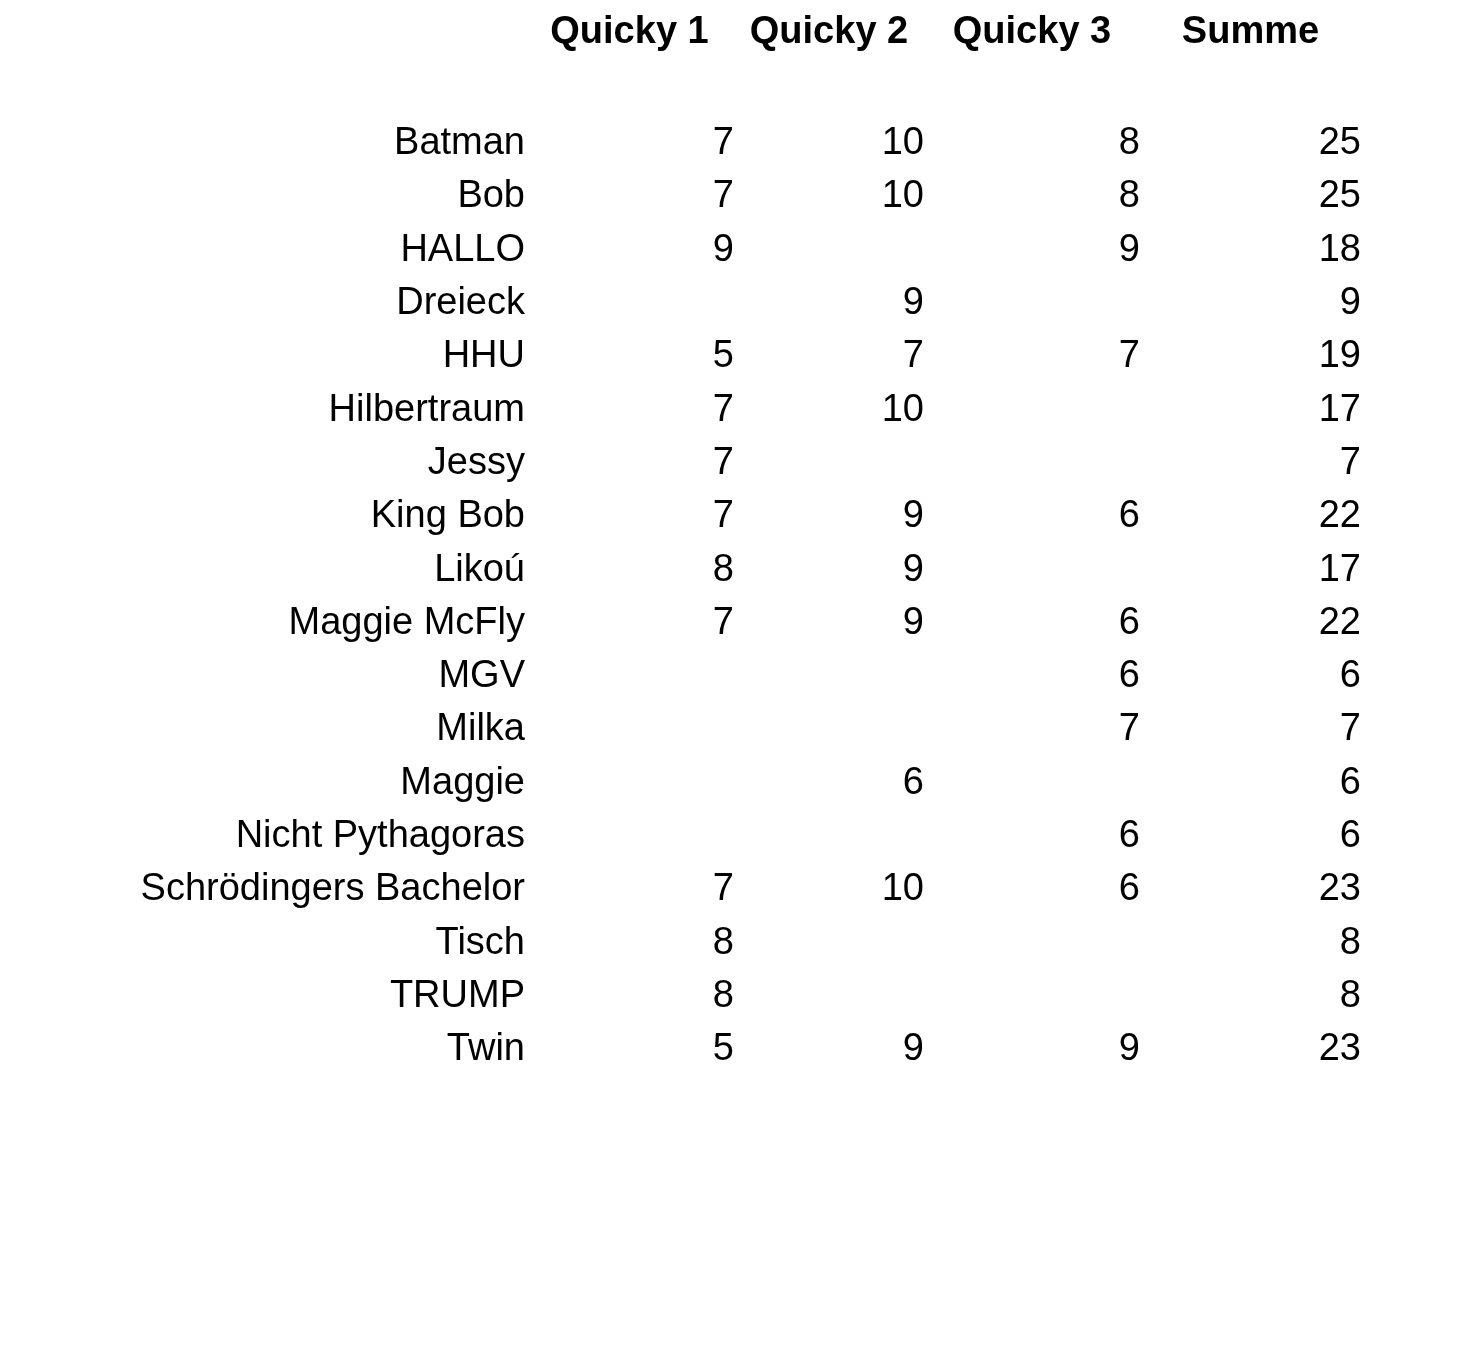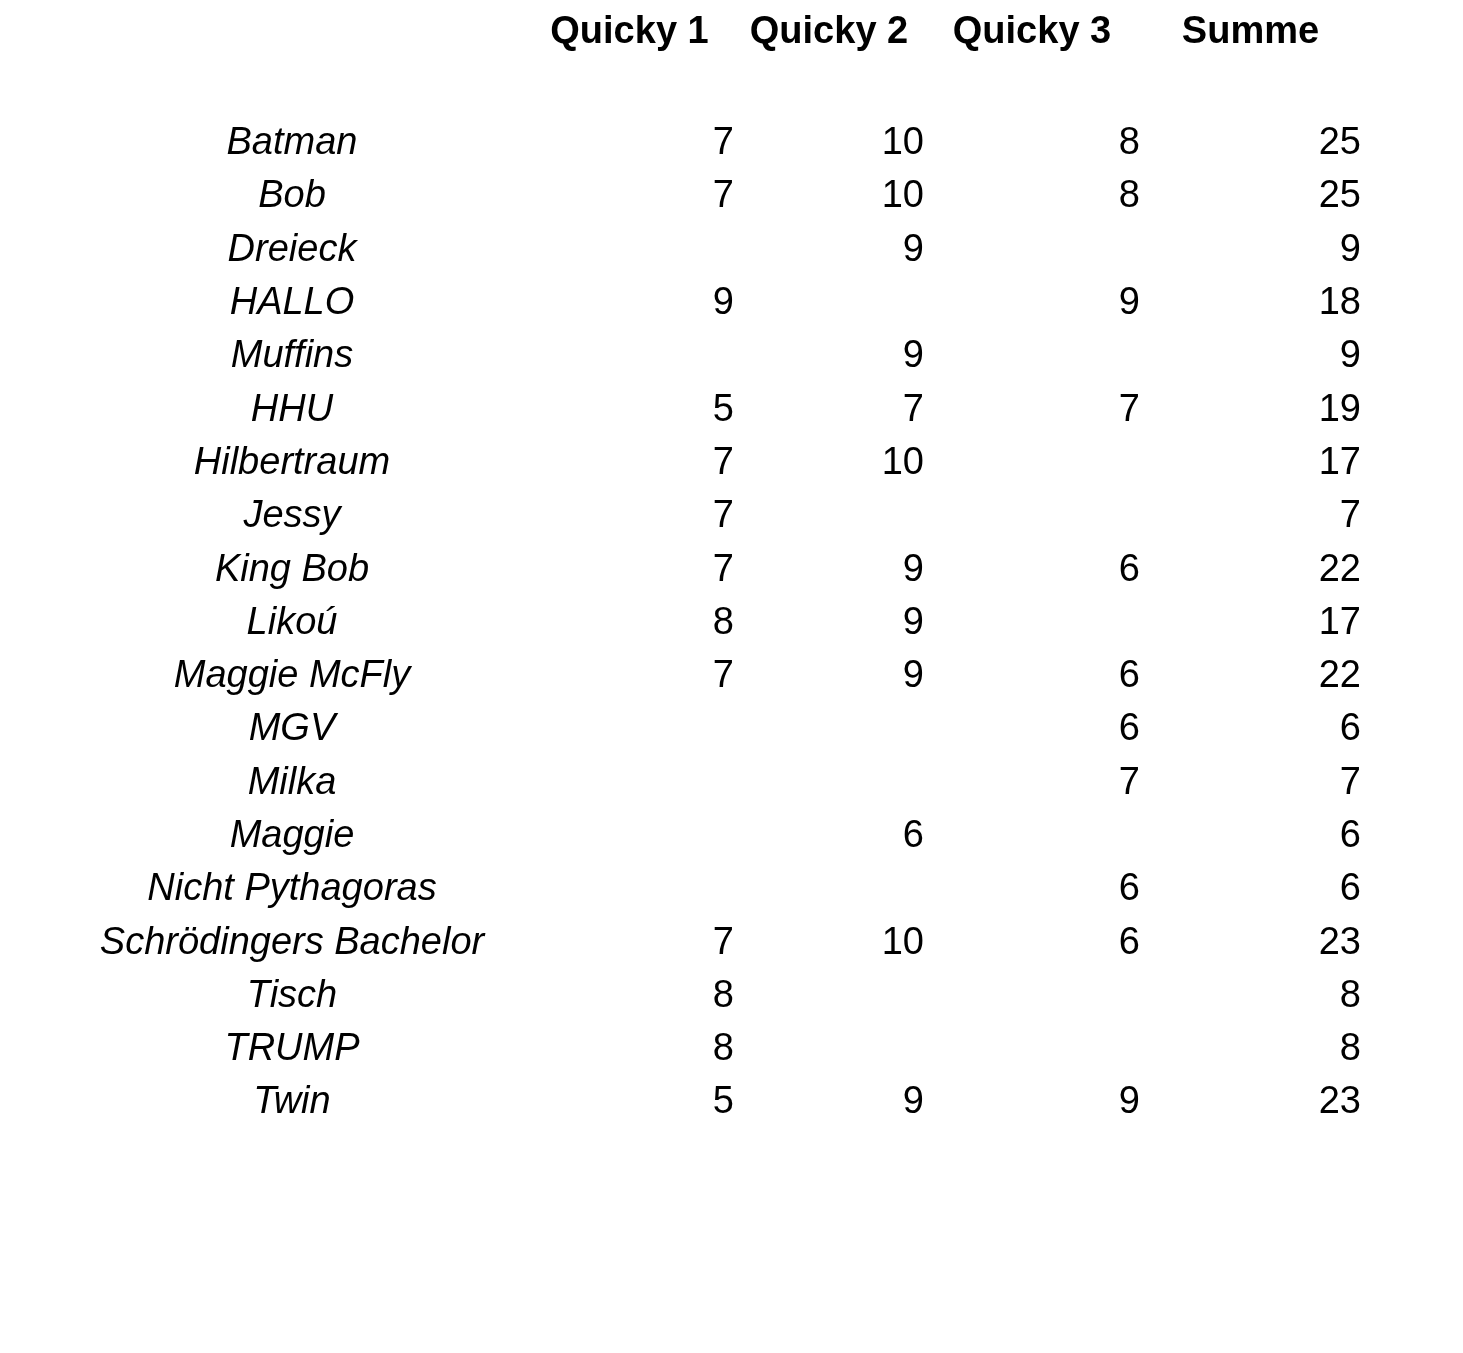--- a/index.html
+++ b/index.html
@@ -47,22 +47,21 @@
     padding: 0;
   }
   tbody td {
     height: 53.3px;
     padding: 0;
     vertical-align: middle;
     white-space: nowrap;
     overflow: hidden;
   }
   td.name {
-    text-align: center;
-    font-style: italic;
+    text-align: right;
   }
   td.num {
     text-align: right;
   }
 </style>
 </head>
 <body>
 
 <div class="sheet">
   <table class="score-table">
@@ -95,35 +94,28 @@
           <td class="num">25</td>
         </tr>
         <tr>
           <td class="name">Bob</td>
           <td class="num">7</td>
           <td class="num">10</td>
           <td class="num">8</td>
           <td class="num">25</td>
         </tr>
         <tr>
+          <td class="name">HALLO</td>
+          <td class="num">9</td>
+          <td class="num"></td>
+          <td class="num">9</td>
+          <td class="num">18</td>
+        </tr>
+        <tr>
           <td class="name">Dreieck</td>
-          <td class="num"></td>
-          <td class="num">9</td>
-          <td class="num"></td>
-          <td class="num">9</td>
-        </tr>
-        <tr>
-          <td class="name">HALLO</td>
-          <td class="num">9</td>
-          <td class="num"></td>
-          <td class="num">9</td>
-          <td class="num">18</td>
-        </tr>
-        <tr>
-          <td class="name">Muffins</td>
           <td class="num"></td>
           <td class="num">9</td>
           <td class="num"></td>
           <td class="num">9</td>
         </tr>
         <tr>
           <td class="name">HHU</td>
           <td class="num">5</td>
           <td class="num">7</td>
           <td class="num">7</td>

